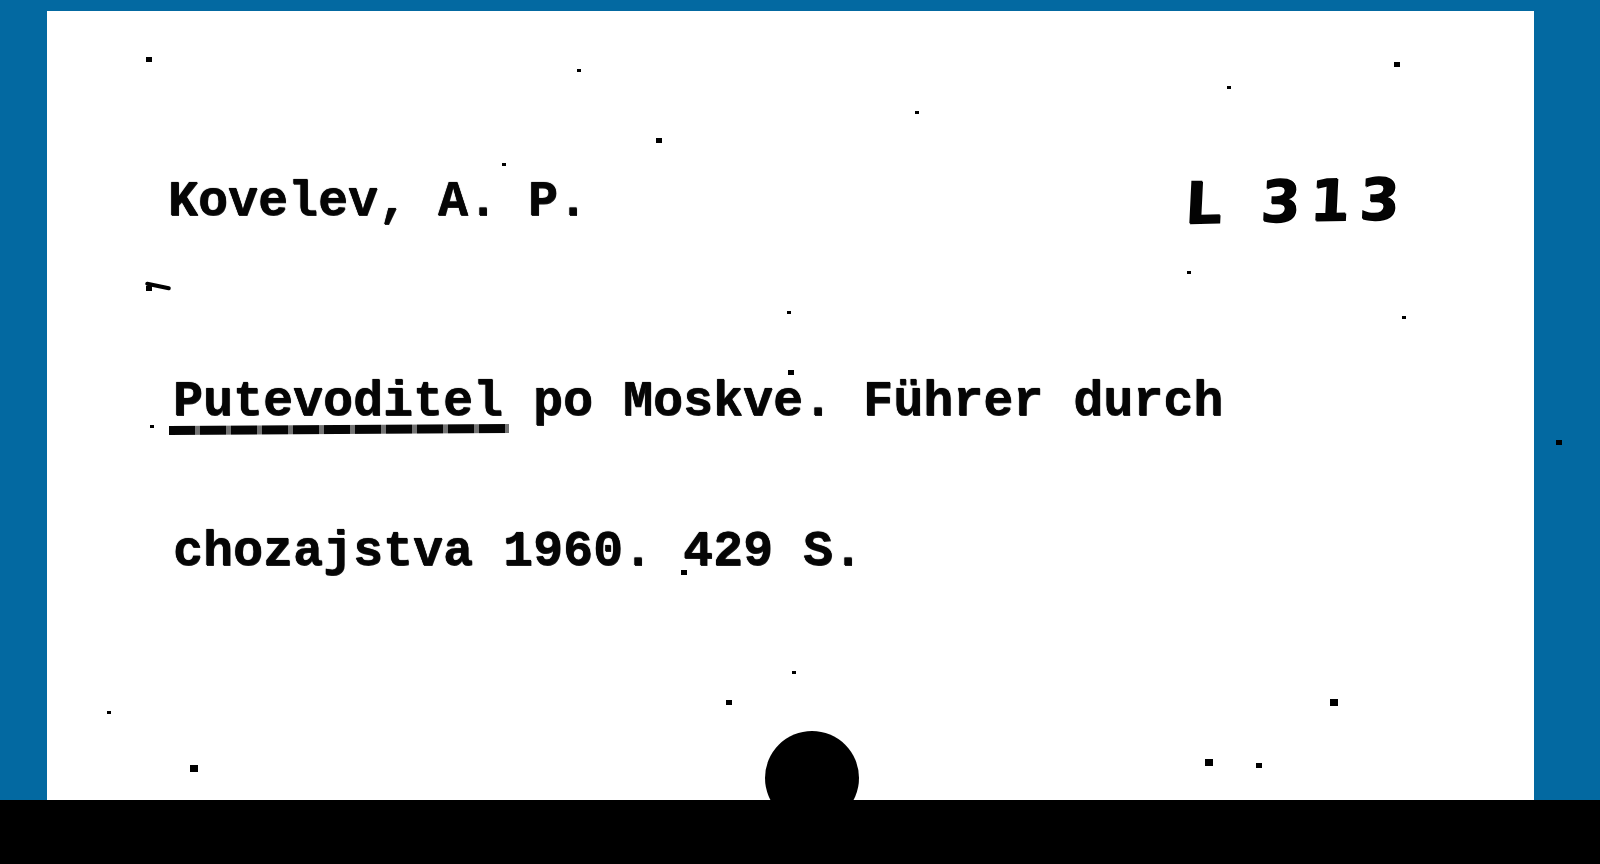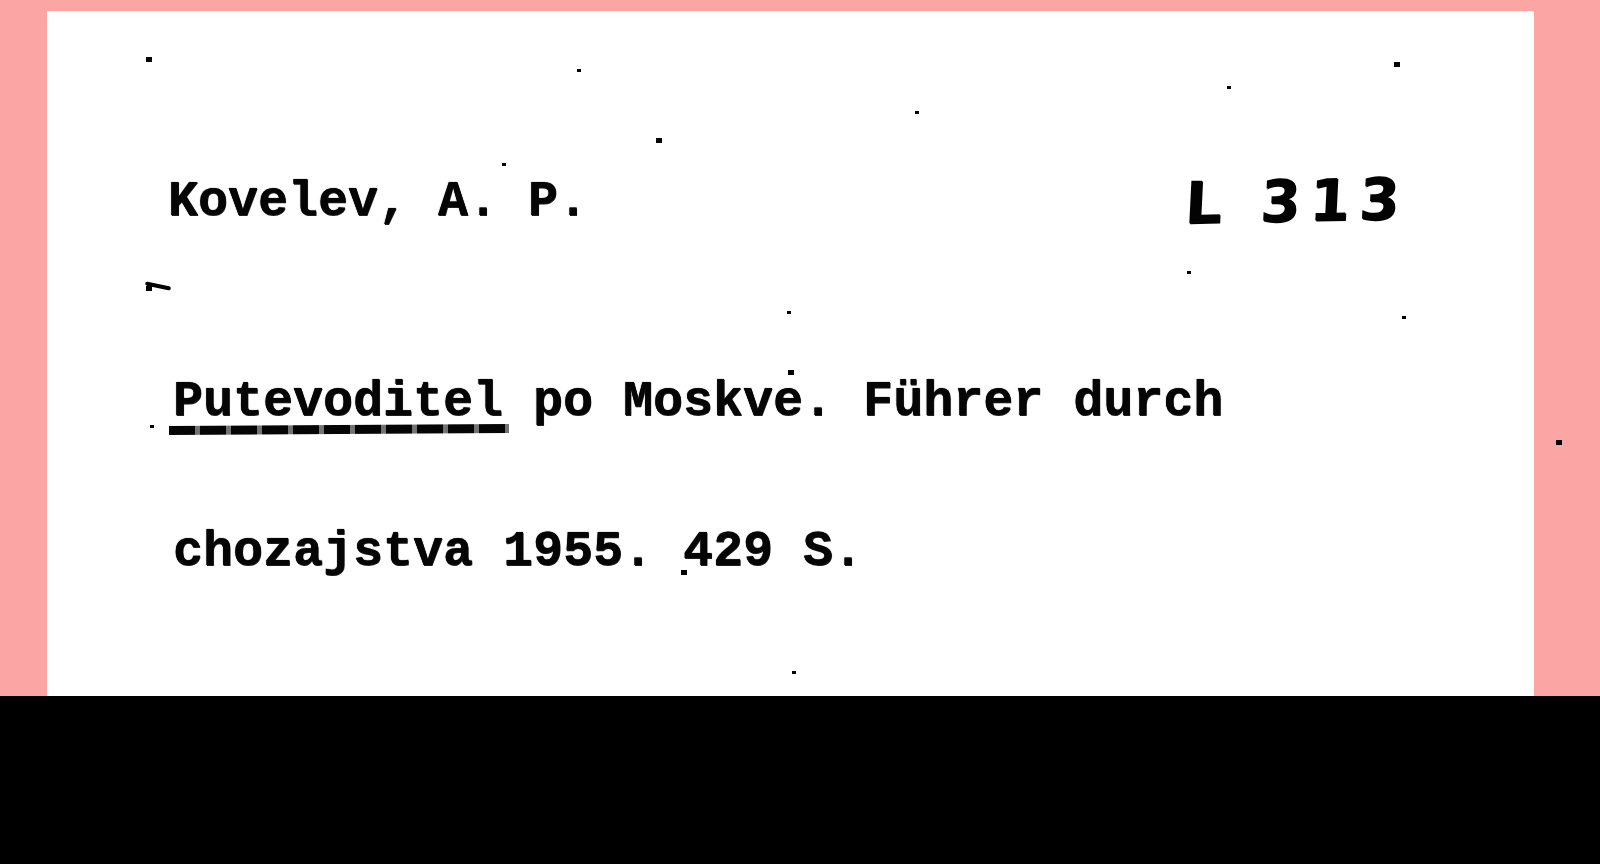--- a/index.html
+++ b/index.html
@@ -3,22 +3,22 @@
 <meta charset="utf-8">
 <style>
   html, body {
     margin: 0;
     padding: 0;
     background: #000;
   }
   #scan {
     position: relative;
     width: 1600px;
-    height: 696px;
-    background: #fca5a5;
+    height: 800px;
+    background: #0369a1;
     overflow: hidden;
     font-family: "Liberation Mono", monospace;
   }
   
   #card {
     position: absolute;
     left: 47px;
     top: 11px;
     width: 1487px;
     height: 853px;
@@ -135,18 +135,18 @@
 
     <div id="author-line" class="typewriter">Kovelev, A. P.</div>
 
     <div id="call-number">L 313</div>
 
     <div id="title-block" class="typewriter">
       <div><span class="underlined-word">Putevoditel</span><span> po Moskve. Führer durch</span></div>
     </div>
 
     <div id="imprint-block" class="typewriter">
-      <div>chozajstva 1955. 429 S.</div>
+      <div>chozajstva 1960. 429 S.</div>
     </div>
 
     <div id="punch-hole"></div>
   </div>
 </div>
 
 </body></html>

